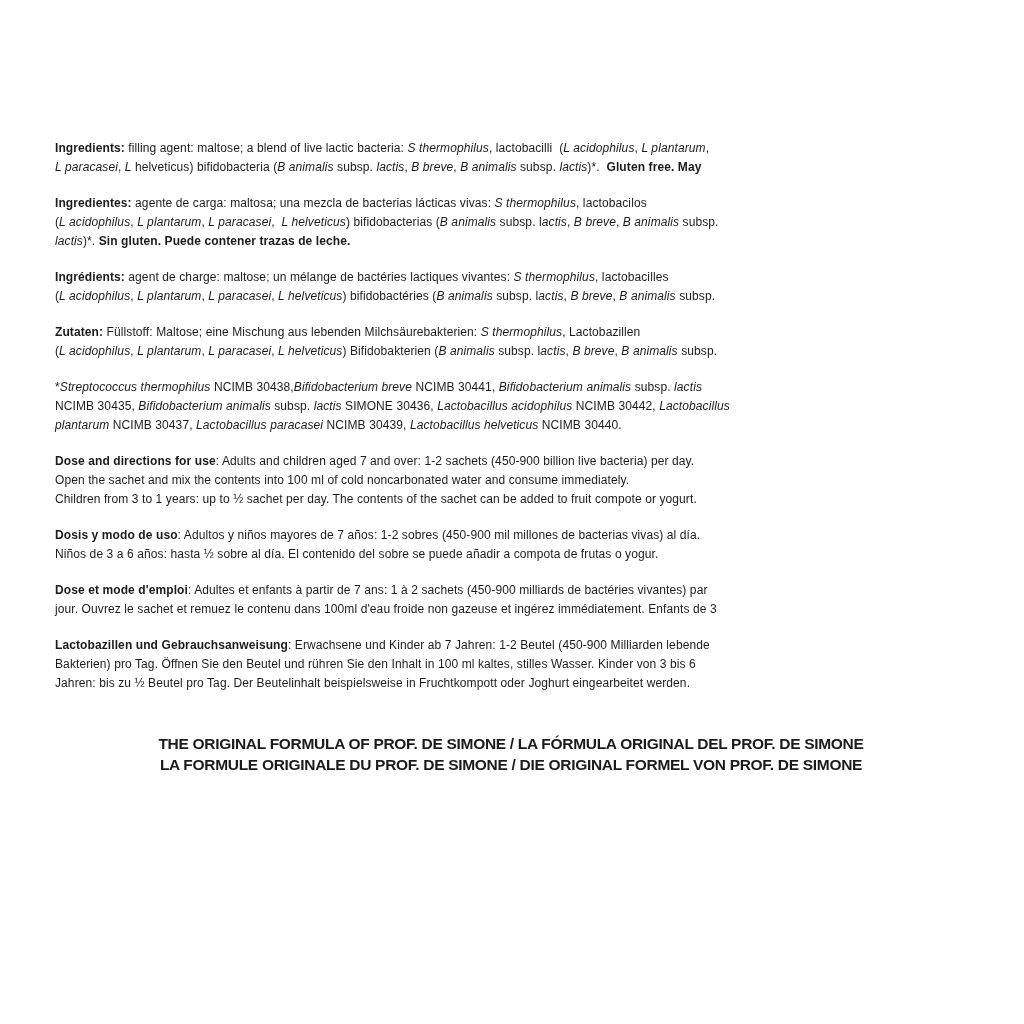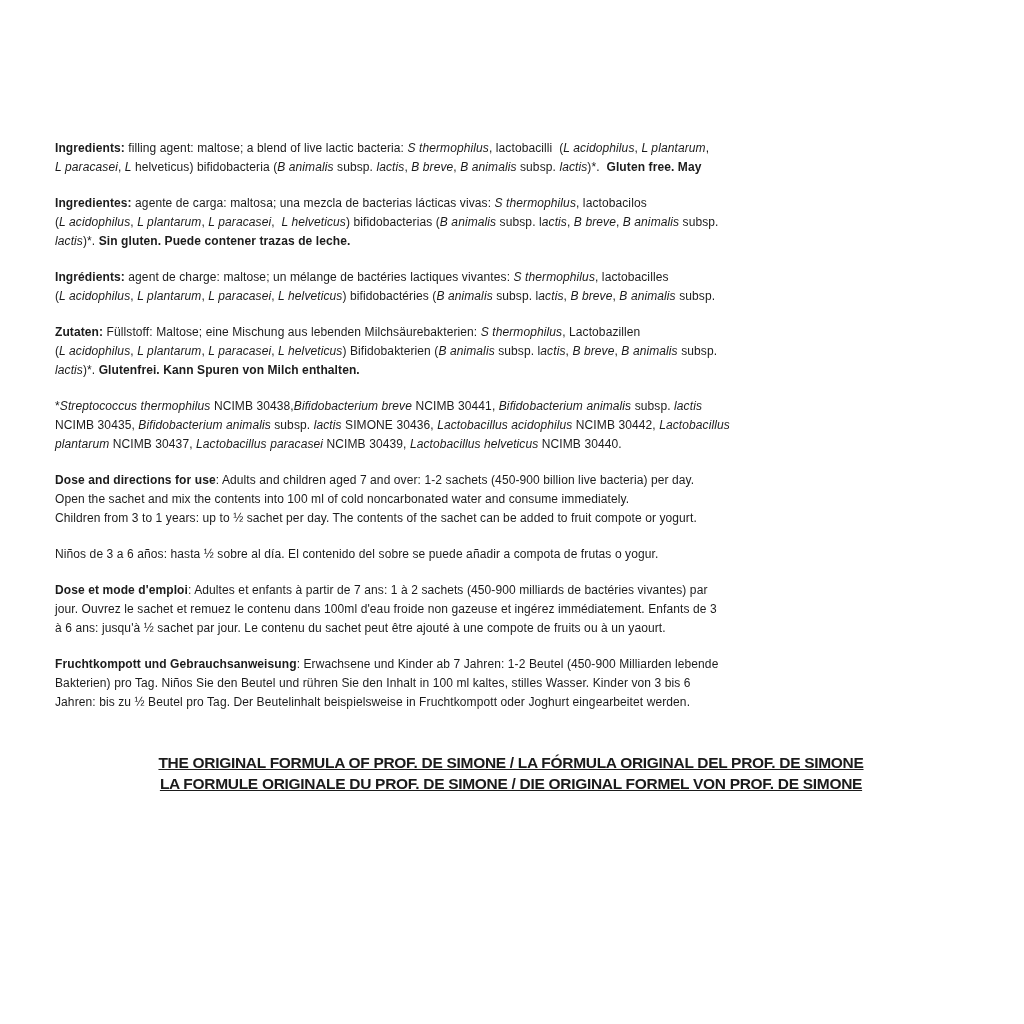--- a/index.html
+++ b/index.html
@@ -31,21 +31,20 @@
     margin-top: 40px;
     width: 912px;
     text-align: center;
   }
   .footer-line {
     font-size: 15.5px;
     font-weight: bold;
     line-height: 21px;
     letter-spacing: -0.3px;
     white-space: pre;
-    text-decoration: underline;
   }
 </style>
 </head>
 <body>
 
 <div class="label-sheet">
   <div id="paragraphs">
       <div class="para">
         <div class="line"><span class="b ">Ingredients:</span><span class=""> filling agent: maltose; a blend of live lactic bacteria: </span><span class="i ">S thermophilus</span><span class="">, lactobacilli  (</span><span class="i ">L acidophilus</span><span class="">, </span><span class="i ">L plantarum</span><span class="">,</span></div>
         <div class="line"><span class="i ">L paracasei</span><span class="">, </span><span class="i ">L</span><span class=""> helveticus) bifidobacteria (</span><span class="i ">B animalis</span><span class=""> subsp. </span><span class="i ">lactis</span><span class="">, </span><span class="i ">B breve</span><span class="">, </span><span class="i ">B animalis</span><span class=""> subsp. </span><span class="i ">lactis</span><span class="">)*.  </span><span class="b ">Gluten free. May</span></div>
@@ -55,43 +54,42 @@
         <div class="line"><span class="">(</span><span class="i ">L acidophilus</span><span class="">, </span><span class="i ">L plantarum</span><span class="">, </span><span class="i ">L paracasei</span><span class="">,  </span><span class="i ">L helveticus</span><span class="">) bifidobacterias (</span><span class="i ">B animalis</span><span class=""> subsp. l</span><span class="i ">actis</span><span class="">, </span><span class="i ">B breve</span><span class="">, </span><span class="i ">B animalis</span><span class=""> subsp.</span></div>
         <div class="line"><span class="i ">lactis</span><span class="">)*. </span><span class="b ">Sin gluten. Puede contener trazas de leche.</span></div>
       </div>
       <div class="para">
         <div class="line"><span class="b ">Ingrédients:</span><span class=""> agent de charge: maltose; un mélange de bactéries lactiques vivantes: </span><span class="i ">S thermophilus</span><span class="">, lactobacilles</span></div>
         <div class="line"><span class="">(</span><span class="i ">L acidophilus</span><span class="">, </span><span class="i ">L plantarum</span><span class="">, </span><span class="i ">L paracasei</span><span class="">, </span><span class="i ">L helveticus</span><span class="">) bifidobactéries (</span><span class="i ">B animalis</span><span class=""> subsp. l</span><span class="i ">actis</span><span class="">, </span><span class="i ">B breve</span><span class="">, </span><span class="i ">B animalis</span><span class=""> subsp.</span></div>
       </div>
       <div class="para">
         <div class="line"><span class="b ">Zutaten:</span><span class=""> Füllstoff: Maltose; eine Mischung aus lebenden Milchsäurebakterien: </span><span class="i ">S thermophilus</span><span class="">, Lactobazillen</span></div>
         <div class="line"><span class="">(</span><span class="i ">L acidophilus</span><span class="">, </span><span class="i ">L plantarum</span><span class="">, </span><span class="i ">L paracasei</span><span class="">, </span><span class="i ">L helveticus</span><span class="">) Bifidobakterien (</span><span class="i ">B animalis</span><span class=""> subsp. l</span><span class="i ">actis</span><span class="">, </span><span class="i ">B breve</span><span class="">, </span><span class="i ">B animalis</span><span class=""> subsp.</span></div>
-        <div class="line"><span class="i ">lactis</span><span class="">)*. </span><span class="b ">Glutenfrei. Kann Spuren von Milch enthalten.</span></div>
       </div>
       <div class="para">
         <div class="line"><span class="">*</span><span class="i ">Streptococcus thermophilus</span><span class=""> NCIMB 30438,</span><span class="i ">Bifidobacterium breve</span><span class=""> NCIMB 30441, </span><span class="i ">Bifidobacterium animalis</span><span class=""> subsp. </span><span class="i ">lactis</span></div>
         <div class="line"><span class="">NCIMB 30435, </span><span class="i ">Bifidobacterium animalis</span><span class=""> subsp. </span><span class="i ">lactis</span><span class=""> SIMONE 30436, </span><span class="i ">Lactobacillus acidophilus</span><span class=""> NCIMB 30442, </span><span class="i ">Lactobacillus</span></div>
         <div class="line"><span class="i ">plantarum</span><span class=""> NCIMB 30437, </span><span class="i ">Lactobacillus paracasei</span><span class=""> NCIMB 30439, </span><span class="i ">Lactobacillus helveticus</span><span class=""> NCIMB 30440.</span></div>
       </div>
       <div class="para">
         <div class="line"><span class="b ">Dose and directions for use</span><span class="">: </span><span class="u">Adults and children aged 7 and over</span><span class="">: 1-2 sachets (450-900 billion live bacteria) per day.</span></div>
         <div class="line"><span class="">Open the sachet and mix the contents into 100 ml of cold noncarbonated water and consume immediately.</span></div>
         <div class="line"><span class="u">Children from 3 to 1 years</span><span class="">: up to ½ sachet per day. The contents of the sachet can be added to fruit compote or yogurt.</span></div>
       </div>
       <div class="para">
+        <div class="line"><span class="b ">Dosis y modo de uso</span><span class="">: </span><span class="u">Adultos y niños mayores de 7 años</span><span class="">: 1-2 sobres (450-900 mil millones de bacterias vivas) al día.</span></div>
         <div class="line"><span class="u">Niños de 3 a 6 años</span><span class="">: hasta ½ sobre al día. El contenido del sobre se puede añadir a compota de frutas o yogur.</span></div>
       </div>
       <div class="para">
         <div class="line"><span class="b ">Dose et mode d'emploi</span><span class="">: </span><span class="u">Adultes et enfants à partir de 7 ans</span><span class="">: 1 à 2 sachets (450-900 milliards de bactéries vivantes) par</span></div>
         <div class="line"><span class="">jour. Ouvrez le sachet et remuez le contenu dans 100ml d'eau froide non gazeuse et ingérez immédiatement. </span><span class="u">Enfants de 3</span></div>
-        <div class="line"><span class="u">à 6 ans</span><span class="">: jusqu'à ½ sachet par jour. Le contenu du sachet peut être ajouté à une compote de fruits ou à un yaourt.</span></div>
       </div>
       <div class="para">
-        <div class="line"><span class="b ">Fruchtkompott und Gebrauchsanweisung</span><span class="">: </span><span class="u">Erwachsene und Kinder ab 7 Jahren</span><span class="">: 1-2 Beutel (450-900 Milliarden lebende</span></div>
-        <div class="line"><span class="">Bakterien) pro Tag. Niños Sie den Beutel und rühren Sie den Inhalt in 100 ml kaltes, stilles Wasser. </span><span class="u">Kinder von 3 bis 6</span></div>
+        <div class="line"><span class="b ">Lactobazillen und Gebrauchsanweisung</span><span class="">: </span><span class="u">Erwachsene und Kinder ab 7 Jahren</span><span class="">: 1-2 Beutel (450-900 Milliarden lebende</span></div>
+        <div class="line"><span class="">Bakterien) pro Tag. Öffnen Sie den Beutel und rühren Sie den Inhalt in 100 ml kaltes, stilles Wasser. </span><span class="u">Kinder von 3 bis 6</span></div>
         <div class="line"><span class="u">Jahren</span><span class="">: bis zu ½ Beutel pro Tag. Der Beutelinhalt beispielsweise in Fruchtkompott oder Joghurt eingearbeitet werden.</span></div>
       </div>
     </div>
   <div class="footer">
     <div class="footer-line">THE ORIGINAL FORMULA OF PROF. DE SIMONE / LA FÓRMULA ORIGINAL DEL PROF. DE SIMONE</div>
     <div class="footer-line">LA FORMULE ORIGINALE DU PROF. DE SIMONE / DIE ORIGINAL FORMEL VON PROF. DE SIMONE</div>
   </div>
 </div>
 
 </body></html>

